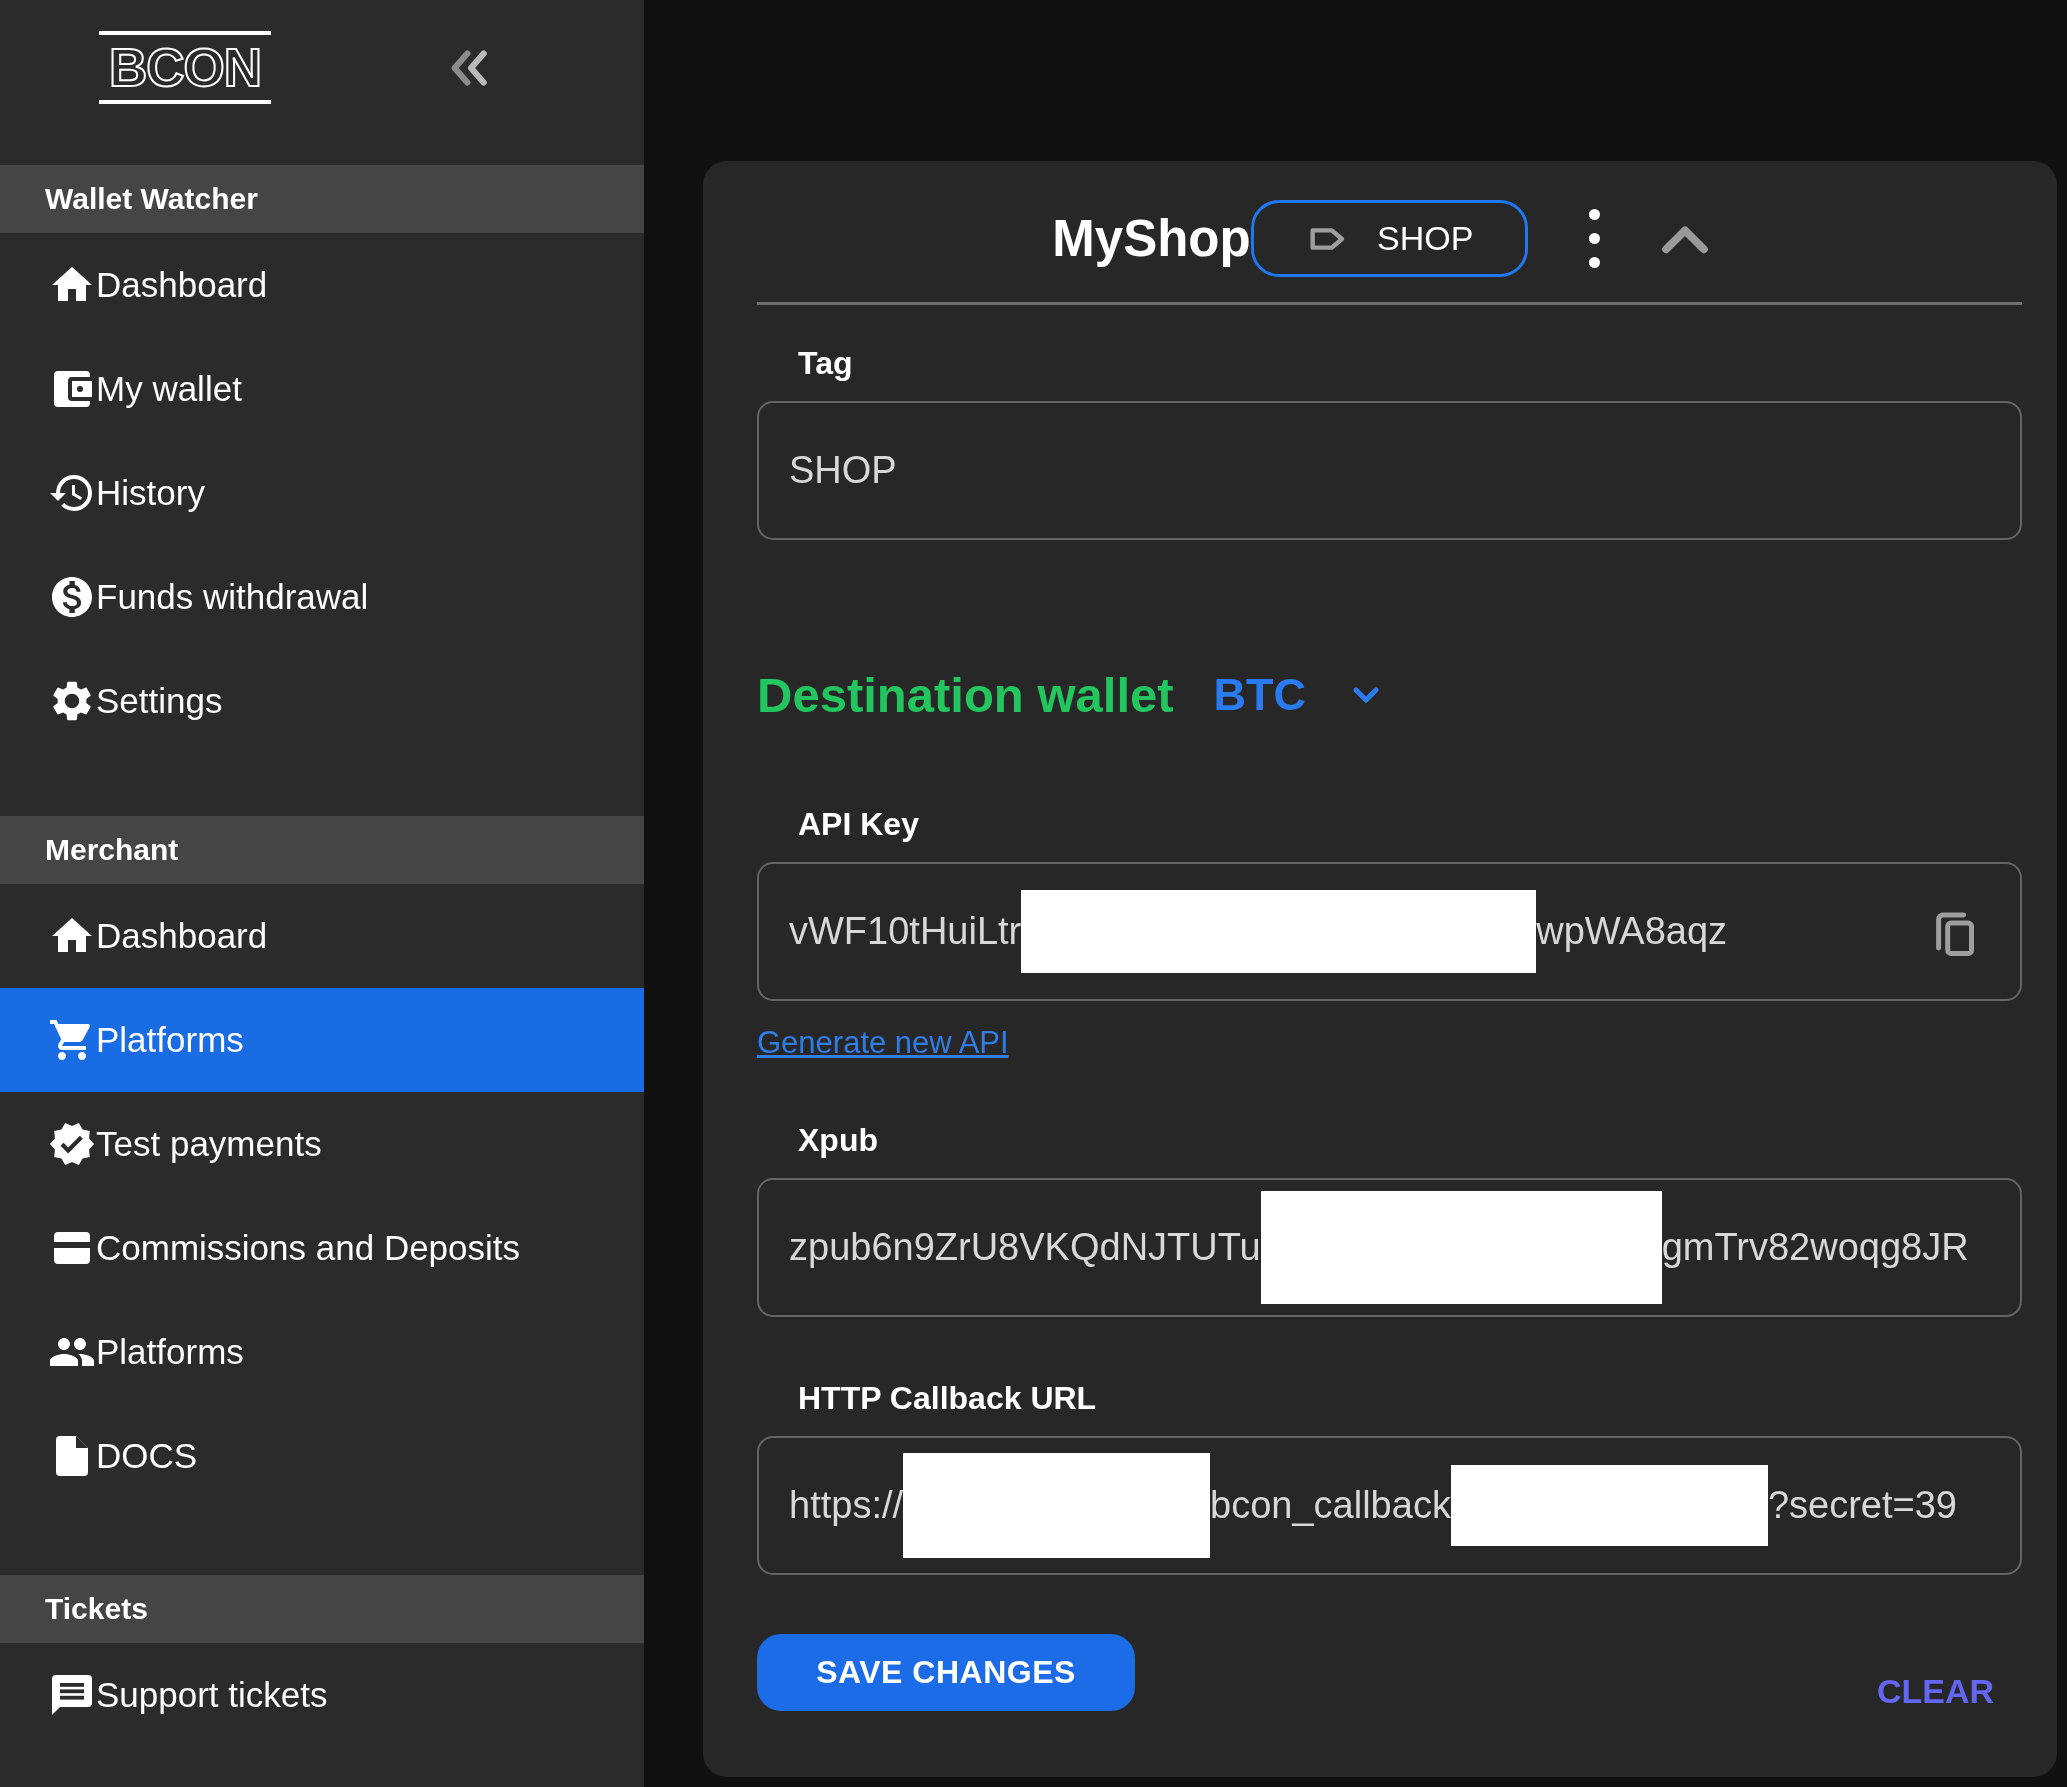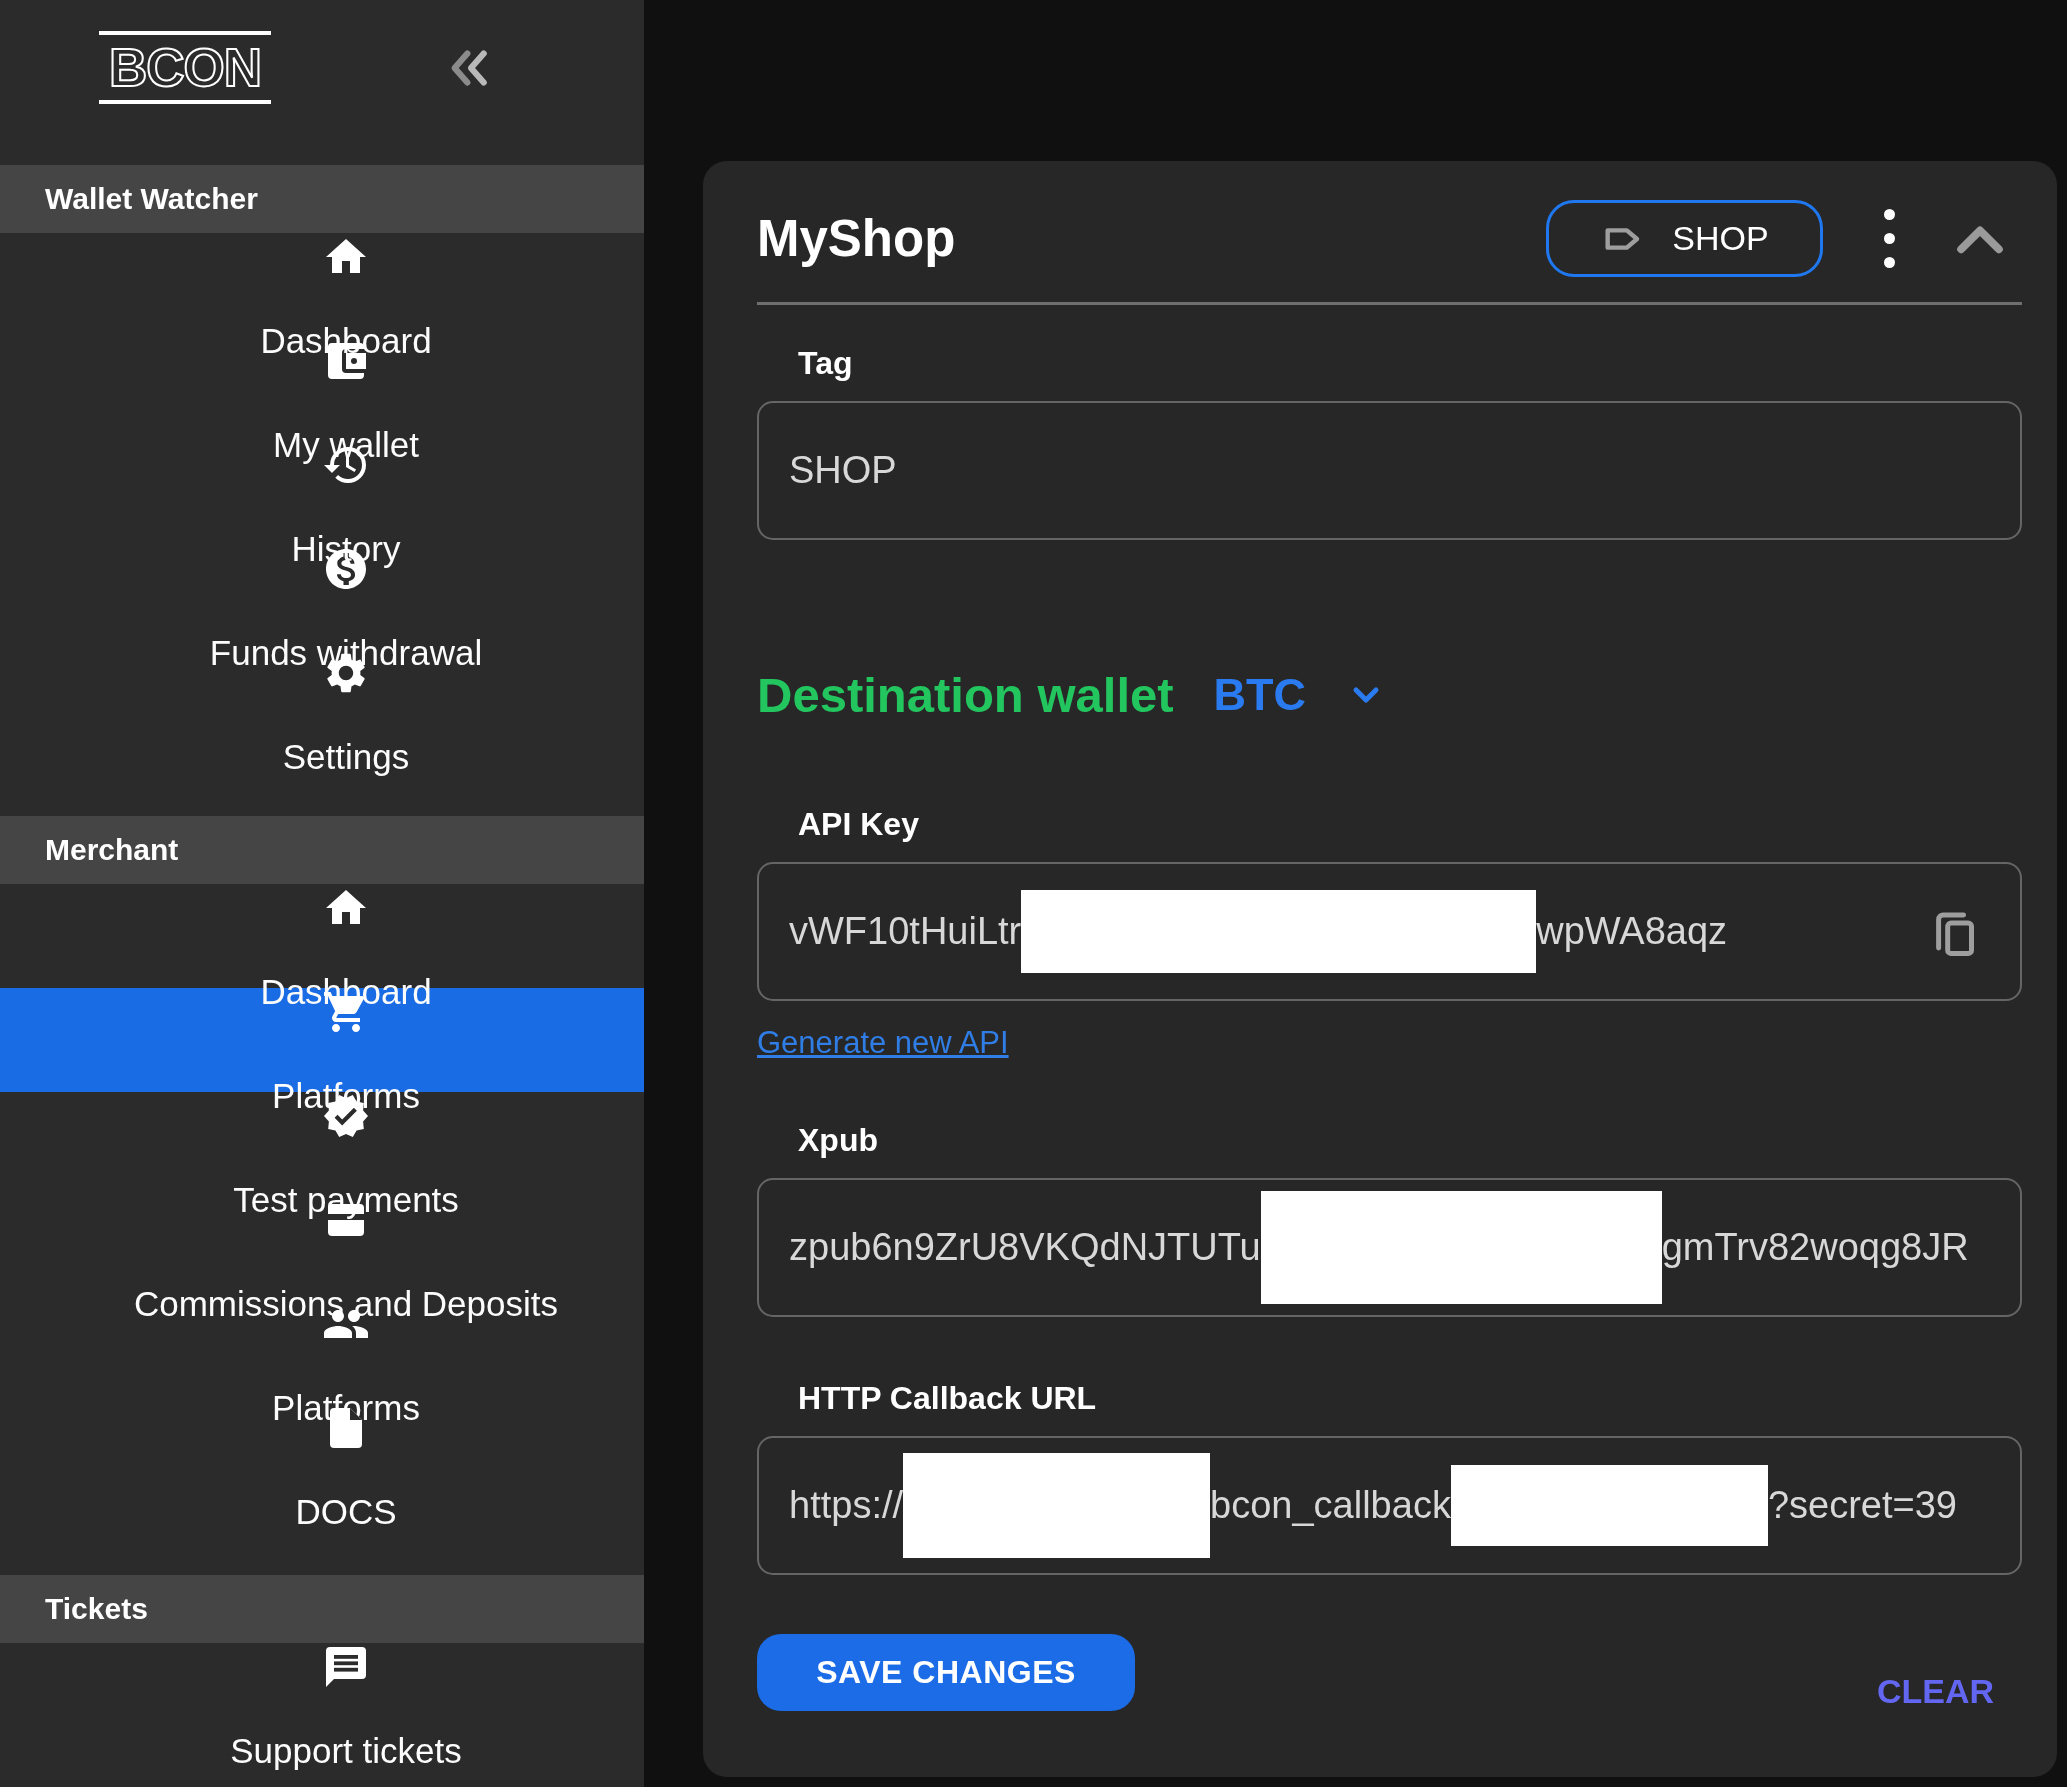--- a/index.html
+++ b/index.html
@@ -22,33 +22,33 @@
   }
   .collapse-btn { cursor:pointer; line-height:0; }
   .section-header {
     height:68px; background:#454545; display:flex; align-items:center;
     padding-left:45px; font-size:30px; font-weight:bold; color:#fff;
   }
   .sh-first { margin-top:44px; }
   .sh-merchant { margin-top:63px; }
   .sh-tickets { margin-top:67px; }
   .nav-item {
-    height:104px; display:flex; align-items:center; gap:40px;
-    padding-left:48px; font-size:35px; color:#fcfcfc; cursor:pointer;flex-direction:column;
+    height:104px; display:flex; align-items:center; 
+    padding-left:48px; font-size:35px; color:#fcfcfc; cursor:pointer;
   }
   .nav-item .nicon { width:48px; height:48px; flex:none; line-height:0; }
   .nav-item.active { background:#1a6ce4; }
 
   
   .main { flex:1; position:relative; background:#101010; }
   .card {
     position:absolute; left:59px; top:161px; right:10px; height:1616px;
     background:#272727; border-radius:24px; padding:0 35px 0 54px;
   }
-  .card-header { height:141px; display:flex; align-items:center; justify-content:space-between; padding-top:14px; }
+  .card-header { height:141px; display:flex; align-items:center; justify-content:center; padding-top:14px; }
   .page-title { font-size:51px; font-weight:600; color:#fff; }
   .header-right { display:flex; align-items:center; gap:55px; margin-right:18px; }
   .type-badge {
     width:277px; height:77px; border:3px solid #1f78f0; border-radius:28px;
     display:flex; align-items:center; justify-content:center; gap:26px;
     color:#fff; font-size:34px; cursor:pointer; background:transparent;
   }
   .kebab { display:flex; flex-direction:column; gap:13px; padding:6px; cursor:pointer; }
   .kebab i { width:11px; height:11px; border-radius:50%; background:#fff; }
   .chev-up { cursor:pointer; line-height:0; }

